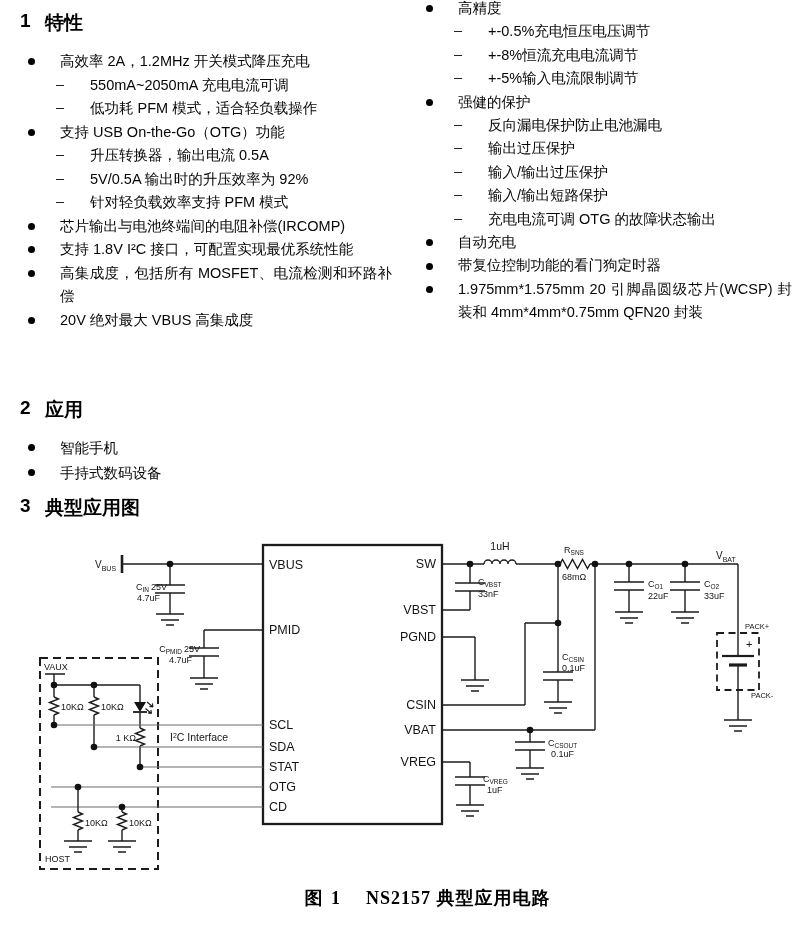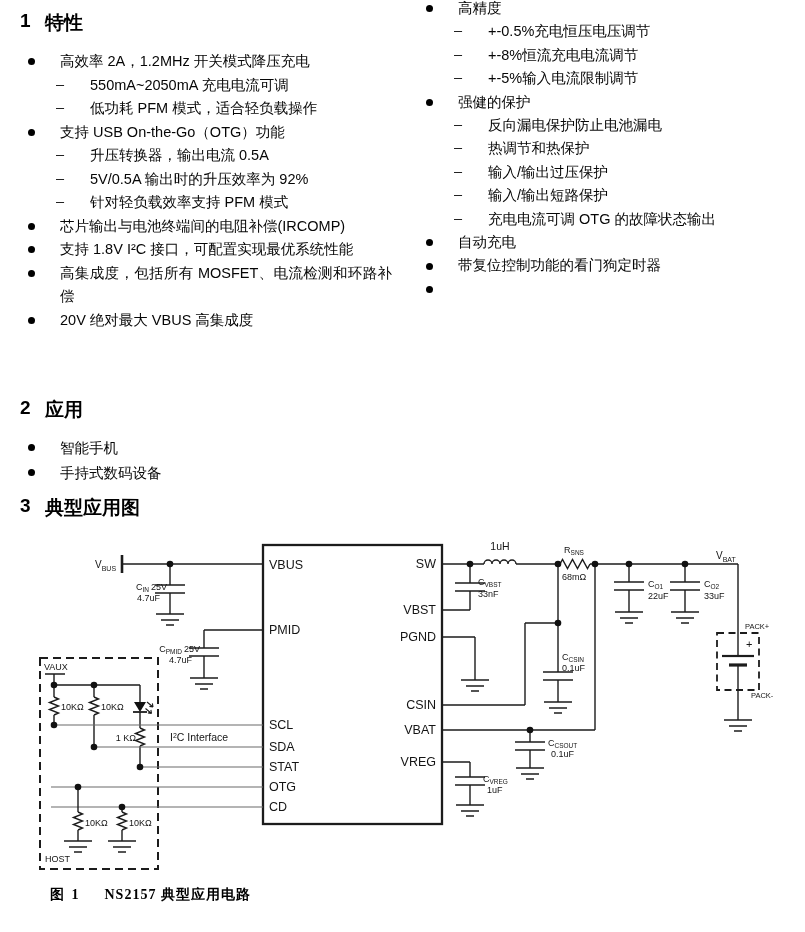--- a/index.html
+++ b/index.html
@@ -11,22 +11,22 @@
   #sec2{left:20px;top:397px;}
   #sec3{left:20px;top:495px;}
   .col{position:absolute;font-size:14.5px;line-height:23.5px;color:#060606;}
   #colL{left:27px;top:50px;width:365px;}
   #colR{left:425px;top:-3px;width:367px;line-height:23.4px;}
   #apps{left:27px;top:436px;width:400px;line-height:25px;font-family:Liberation Serif, serif;}
   .feat-item{position:relative;padding-left:33px;text-align:justify;}
   .feat-sub{position:relative;padding-left:63px;}
   .dot{position:absolute;left:1px;top:8.4px;width:7px;height:7px;border-radius:50%;background:#000;}
   .dash{position:absolute;left:29px;top:-1px;color:#222;}
-  .caption{position:absolute;left:50px;top:886px;width:755px;
-           font-family:"Liberation Serif","DejaVu Serif",serif;font-size:14px;font-weight:700;color:#000;}
+  .caption{position:absolute;left:50px;top:886px;width:755px;text-align:center;
+           font-family:"Liberation Serif","DejaVu Serif",serif;font-size:18px;font-weight:700;color:#000;}
   .caption .cap-label{margin-right:24px;letter-spacing:2px;}
   .caption .cap-title{letter-spacing:1px;}
   svg{position:absolute;left:0;top:0;}
   .w{stroke:#1c1c1c;stroke-width:1.4;fill:none;}
   .sig{stroke:#6a6a6a;stroke-width:1.2;fill:none;}
   .icbox{stroke:#1c1c1c;stroke-width:2.3;fill:none;}
   .dashbox{stroke:#1c1c1c;stroke-width:2;fill:none;stroke-dasharray:8 5;}
   .packbox{stroke:#1c1c1c;stroke-width:1.8;fill:none;stroke-dasharray:7 4.5;}
   .term{stroke:#1c1c1c;stroke-width:2.6;fill:none;}
   .bplate1{stroke:#1c1c1c;stroke-width:2.2;fill:none;}
@@ -60,27 +60,27 @@
       <div class="feat-item"><span class="dot"></span><span>高集成度，包括所有 MOSFET、电流检测和环路补偿</span></div>
       <div class="feat-item"><span class="dot"></span><span>20V 绝对最大 VBUS 高集成度</span></div>
     </div>
   <div class="col" id="colR">
       <div class="feat-item"><span class="dot"></span><span>高精度</span></div>
       <div class="feat-sub"><span class="dash">–</span><span>+-0.5%充电恒压电压调节</span></div>
       <div class="feat-sub"><span class="dash">–</span><span>+-8%恒流充电电流调节</span></div>
       <div class="feat-sub"><span class="dash">–</span><span>+-5%输入电流限制调节</span></div>
       <div class="feat-item"><span class="dot"></span><span>强健的保护</span></div>
       <div class="feat-sub"><span class="dash">–</span><span>反向漏电保护防止电池漏电</span></div>
-      <div class="feat-sub"><span class="dash">–</span><span>热调节和热保护</span></div>
+      <div class="feat-sub"><span class="dash">–</span><span>输出过压保护</span></div>
       <div class="feat-sub"><span class="dash">–</span><span>输入/输出过压保护</span></div>
       <div class="feat-sub"><span class="dash">–</span><span>输入/输出短路保护</span></div>
       <div class="feat-sub"><span class="dash">–</span><span>充电电流可调 OTG 的故障状态输出</span></div>
       <div class="feat-item"><span class="dot"></span><span>自动充电</span></div>
       <div class="feat-item"><span class="dot"></span><span>带复位控制功能的看门狗定时器</span></div>
-      <div class="feat-item"><span class="dot"></span></div>
+      <div class="feat-item"><span class="dot"></span><span>1.975mm*1.575mm 20 引脚晶圆级芯片(WCSP) 封装和 4mm*4mm*0.75mm QFN20 封装</span></div>
     </div>
 
   <div class="sec" id="sec2">
     <span class="num">2</span>
     <span class="ttl">应用</span>
   </div>
   <div class="col" id="apps">
       <div class="feat-item"><span class="dot"></span><span>智能手机</span></div>
       <div class="feat-item"><span class="dot"></span><span>手持式数码设备</span></div>
     </div>

